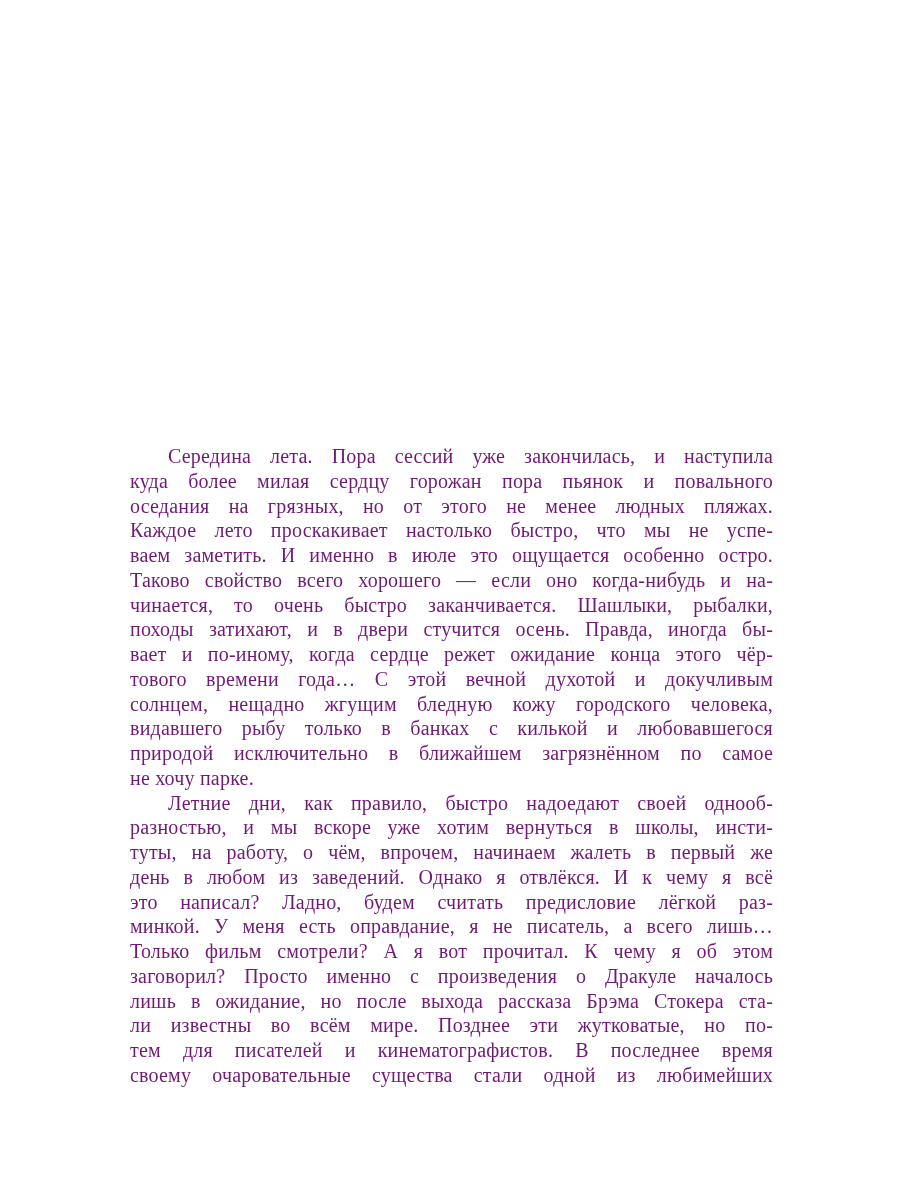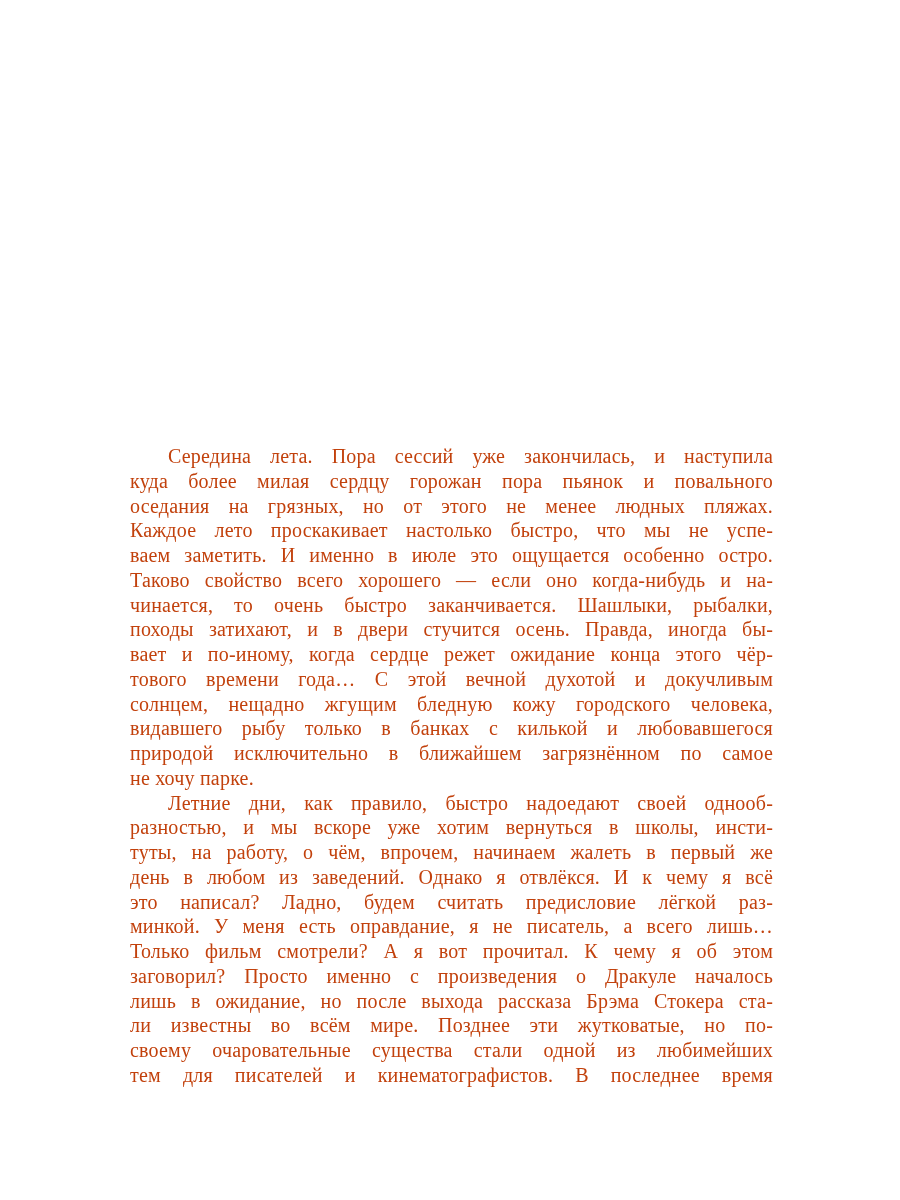--- a/index.html
+++ b/index.html
@@ -40,21 +40,21 @@
     transform-origin: center;
     white-space: nowrap;
   }
   .body-text {
     position: absolute;
     top: 444px;
     left: 130px;
     width: 643px;
     font-size: 20px;
     line-height: 24.75px;
-    color: #c2410c;
+    color: #701a75;
     letter-spacing: 0.2px;
   }
   .paragraph {
     margin: 0;
     padding: 0;
   }
   .line {
     text-align: justify;
     text-align-last: justify;
     white-space: nowrap;
@@ -91,17 +91,17 @@
         <div class="line indent">Летние дни, как правило, быстро надоедают своей однооб-</div>
         <div class="line">разностью, и мы вскоре уже хотим вернуться в школы, инсти-</div>
         <div class="line">туты, на работу, о чём, впрочем, начинаем жалеть в первый же</div>
         <div class="line">день в любом из заведений. Однако я отвлёкся. И к чему я всё</div>
         <div class="line">это написал? Ладно, будем считать предисловие лёгкой раз-</div>
         <div class="line">минкой. У меня есть оправдание, я не писатель, а всего лишь…</div>
         <div class="line">Только фильм смотрели? А я вот прочитал. К чему я об этом</div>
         <div class="line">заговорил? Просто именно с произведения о Дракуле началось</div>
         <div class="line">лишь в ожидание, но после выхода рассказа Брэма Стокера ста-</div>
         <div class="line">ли известны во всём мире. Позднее эти жутковатые, но по-</div>
+        <div class="line">тем для писателей и кинематографистов. В последнее время</div>
         <div class="line">своему очаровательные существа стали одной из любимейших</div>
-        <div class="line">тем для писателей и кинематографистов. В последнее время</div>
       </div>
     </div>
 </div>
 
 </body></html>

